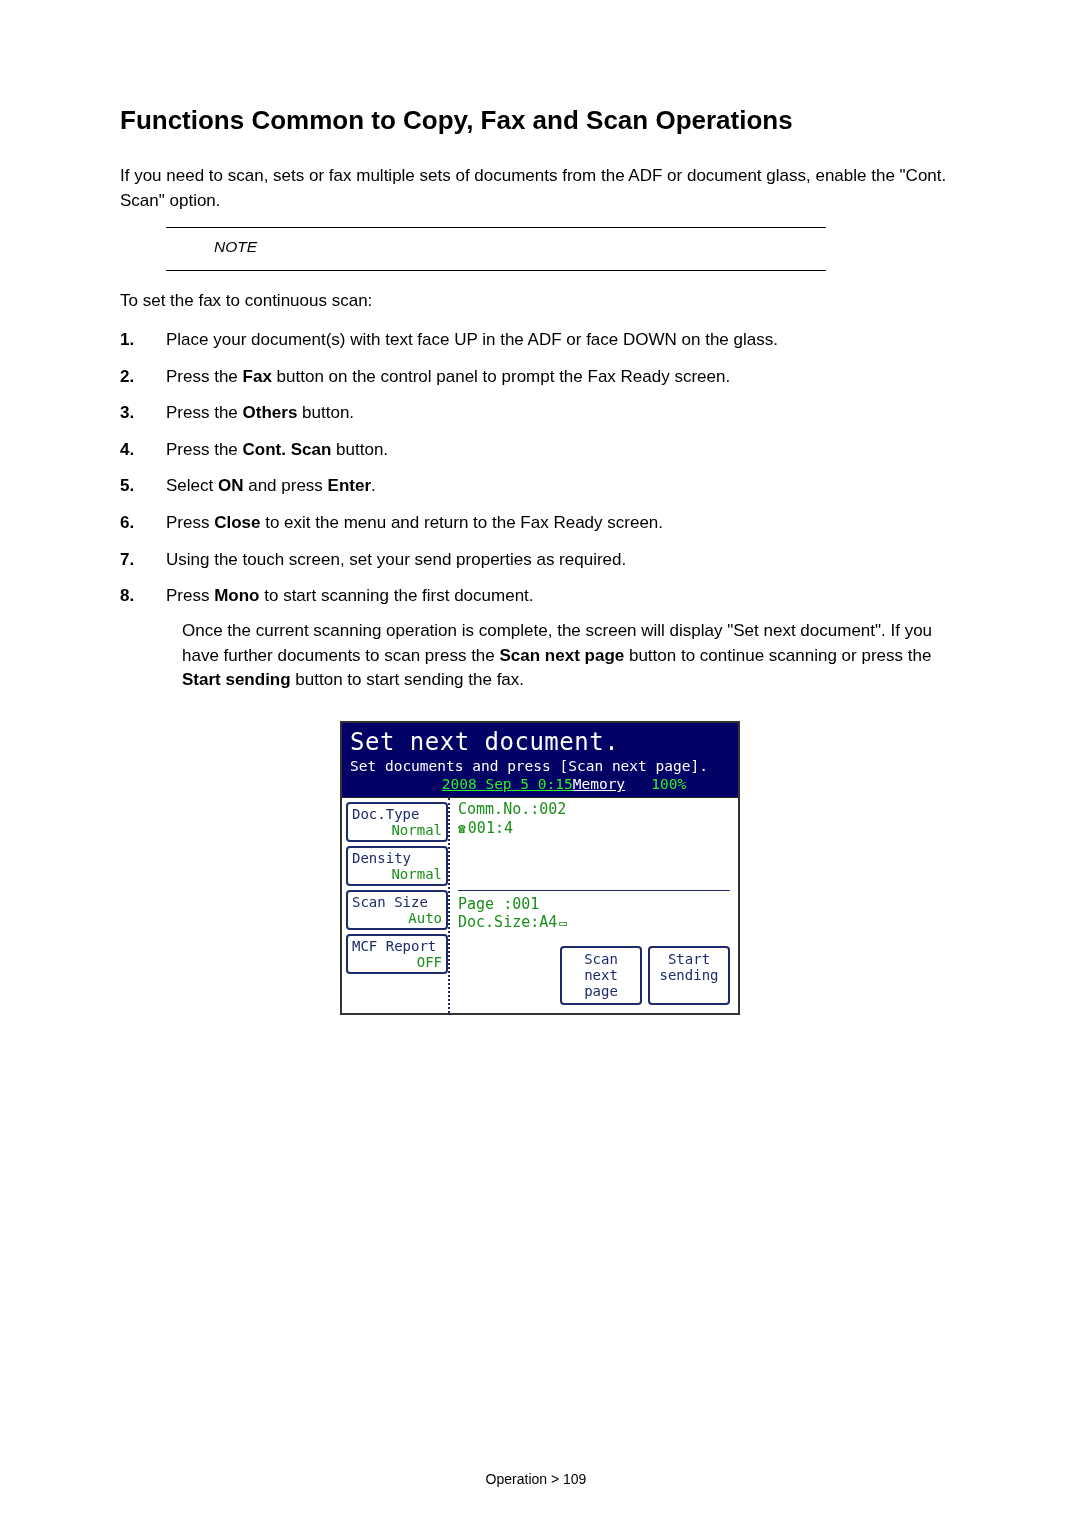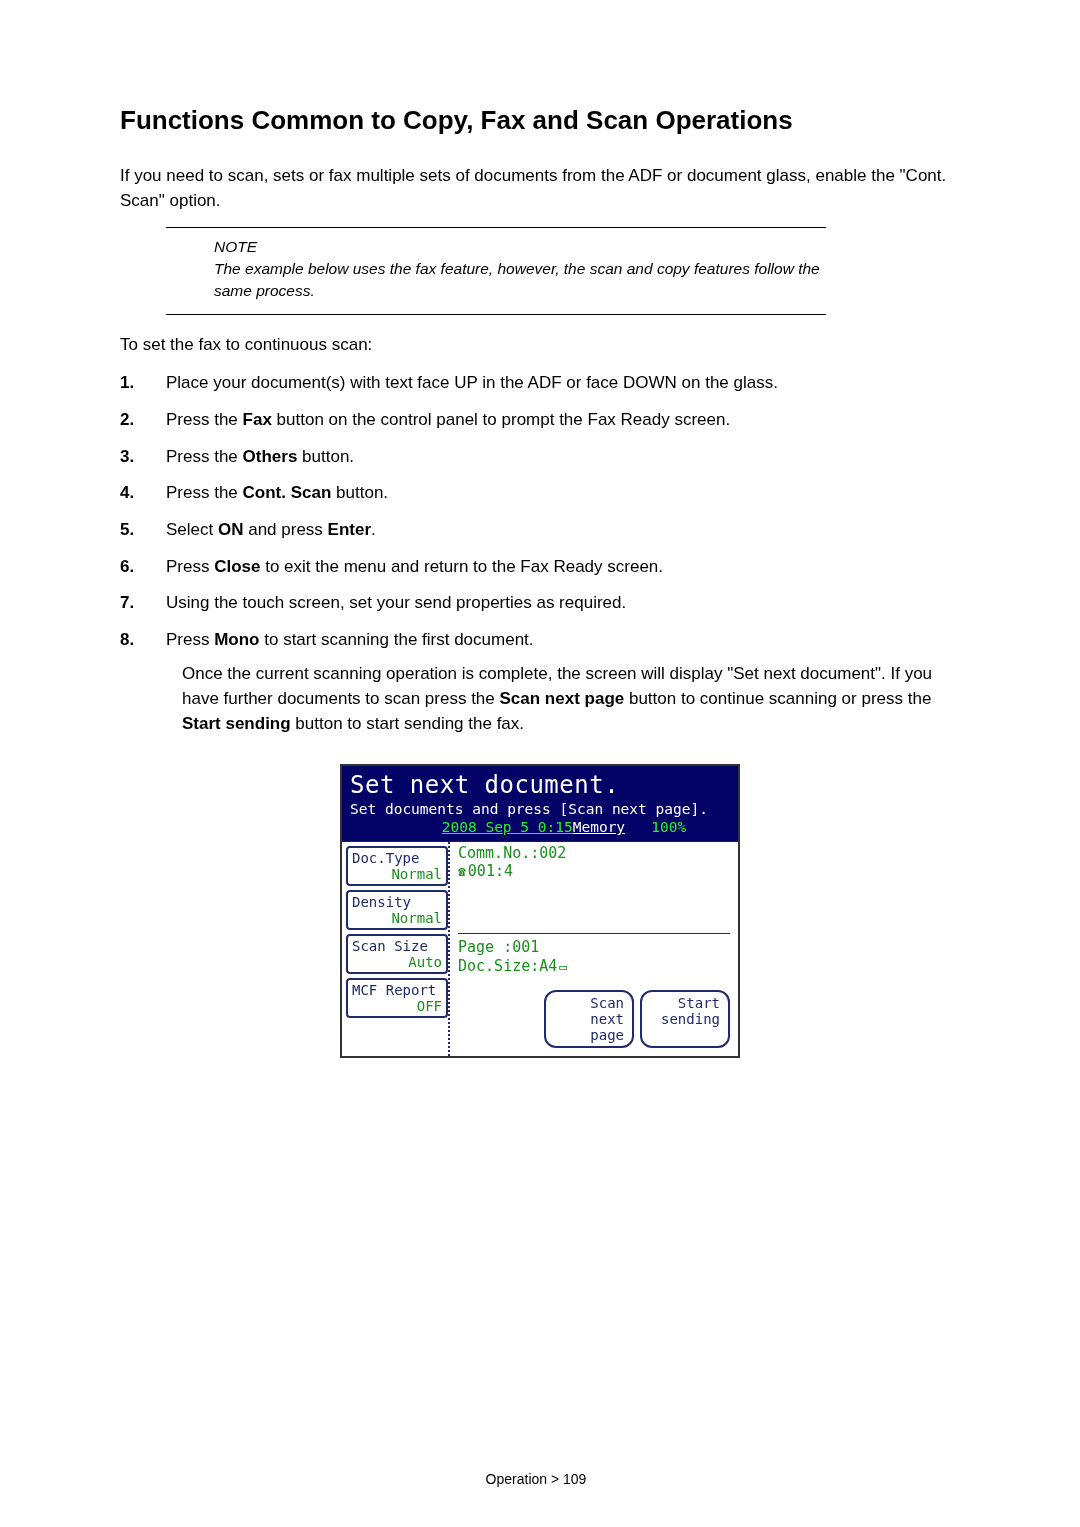--- a/index.html
+++ b/index.html
@@ -173,27 +173,27 @@
     margin-left: 2px;
   }
   .lcd-action-row {
     display: flex;
     justify-content: flex-end;
     gap: 6px;
     margin-top: 14px;
   }
   .lcd-action {
     border: 2px solid #1f2a6b;
-    border-radius: 12px;
+    border-radius: 4px;
     color: #1f2a6b;
     font-size: 14px;
     line-height: 1.15;
     padding: 3px 8px;
-    text-align: right;
-    width: 90px;
+    text-align: center;
+    width: 82px;
     box-sizing: border-box;
     background: #fff;
   }
   .footer {
     position: absolute;
     left: 0; right: 8px;
     bottom: 40px;
     text-align: center;
     font-size: 14px;
     color: #000;
@@ -204,21 +204,20 @@
 
 <div class="page">
 
   <h1 class="section-title">Functions Common to Copy, Fax and Scan Operations</h1>
 
 
   <p class="body">If you need to scan, sets or fax multiple sets of documents from the ADF or document glass, enable the "Cont. Scan" option.</p>
 
   <div class="note-block">
     <p class="note-label">NOTE</p>
-    <p class="note-text">The example below uses the fax feature, however, the scan and copy features follow the same process.</p>
   </div>
 
   <p class="body">To set the fax to continuous scan:</p>
 
   <ol class="steps">
     <li>
       <span>Place your document(s) with text face UP in the ADF or face DOWN on the glass.</span>
     </li>
     <li>
       <span>Press the </span><span class="bold">Fax</span><span> button on the control panel to prompt the Fax Ready screen.</span>

